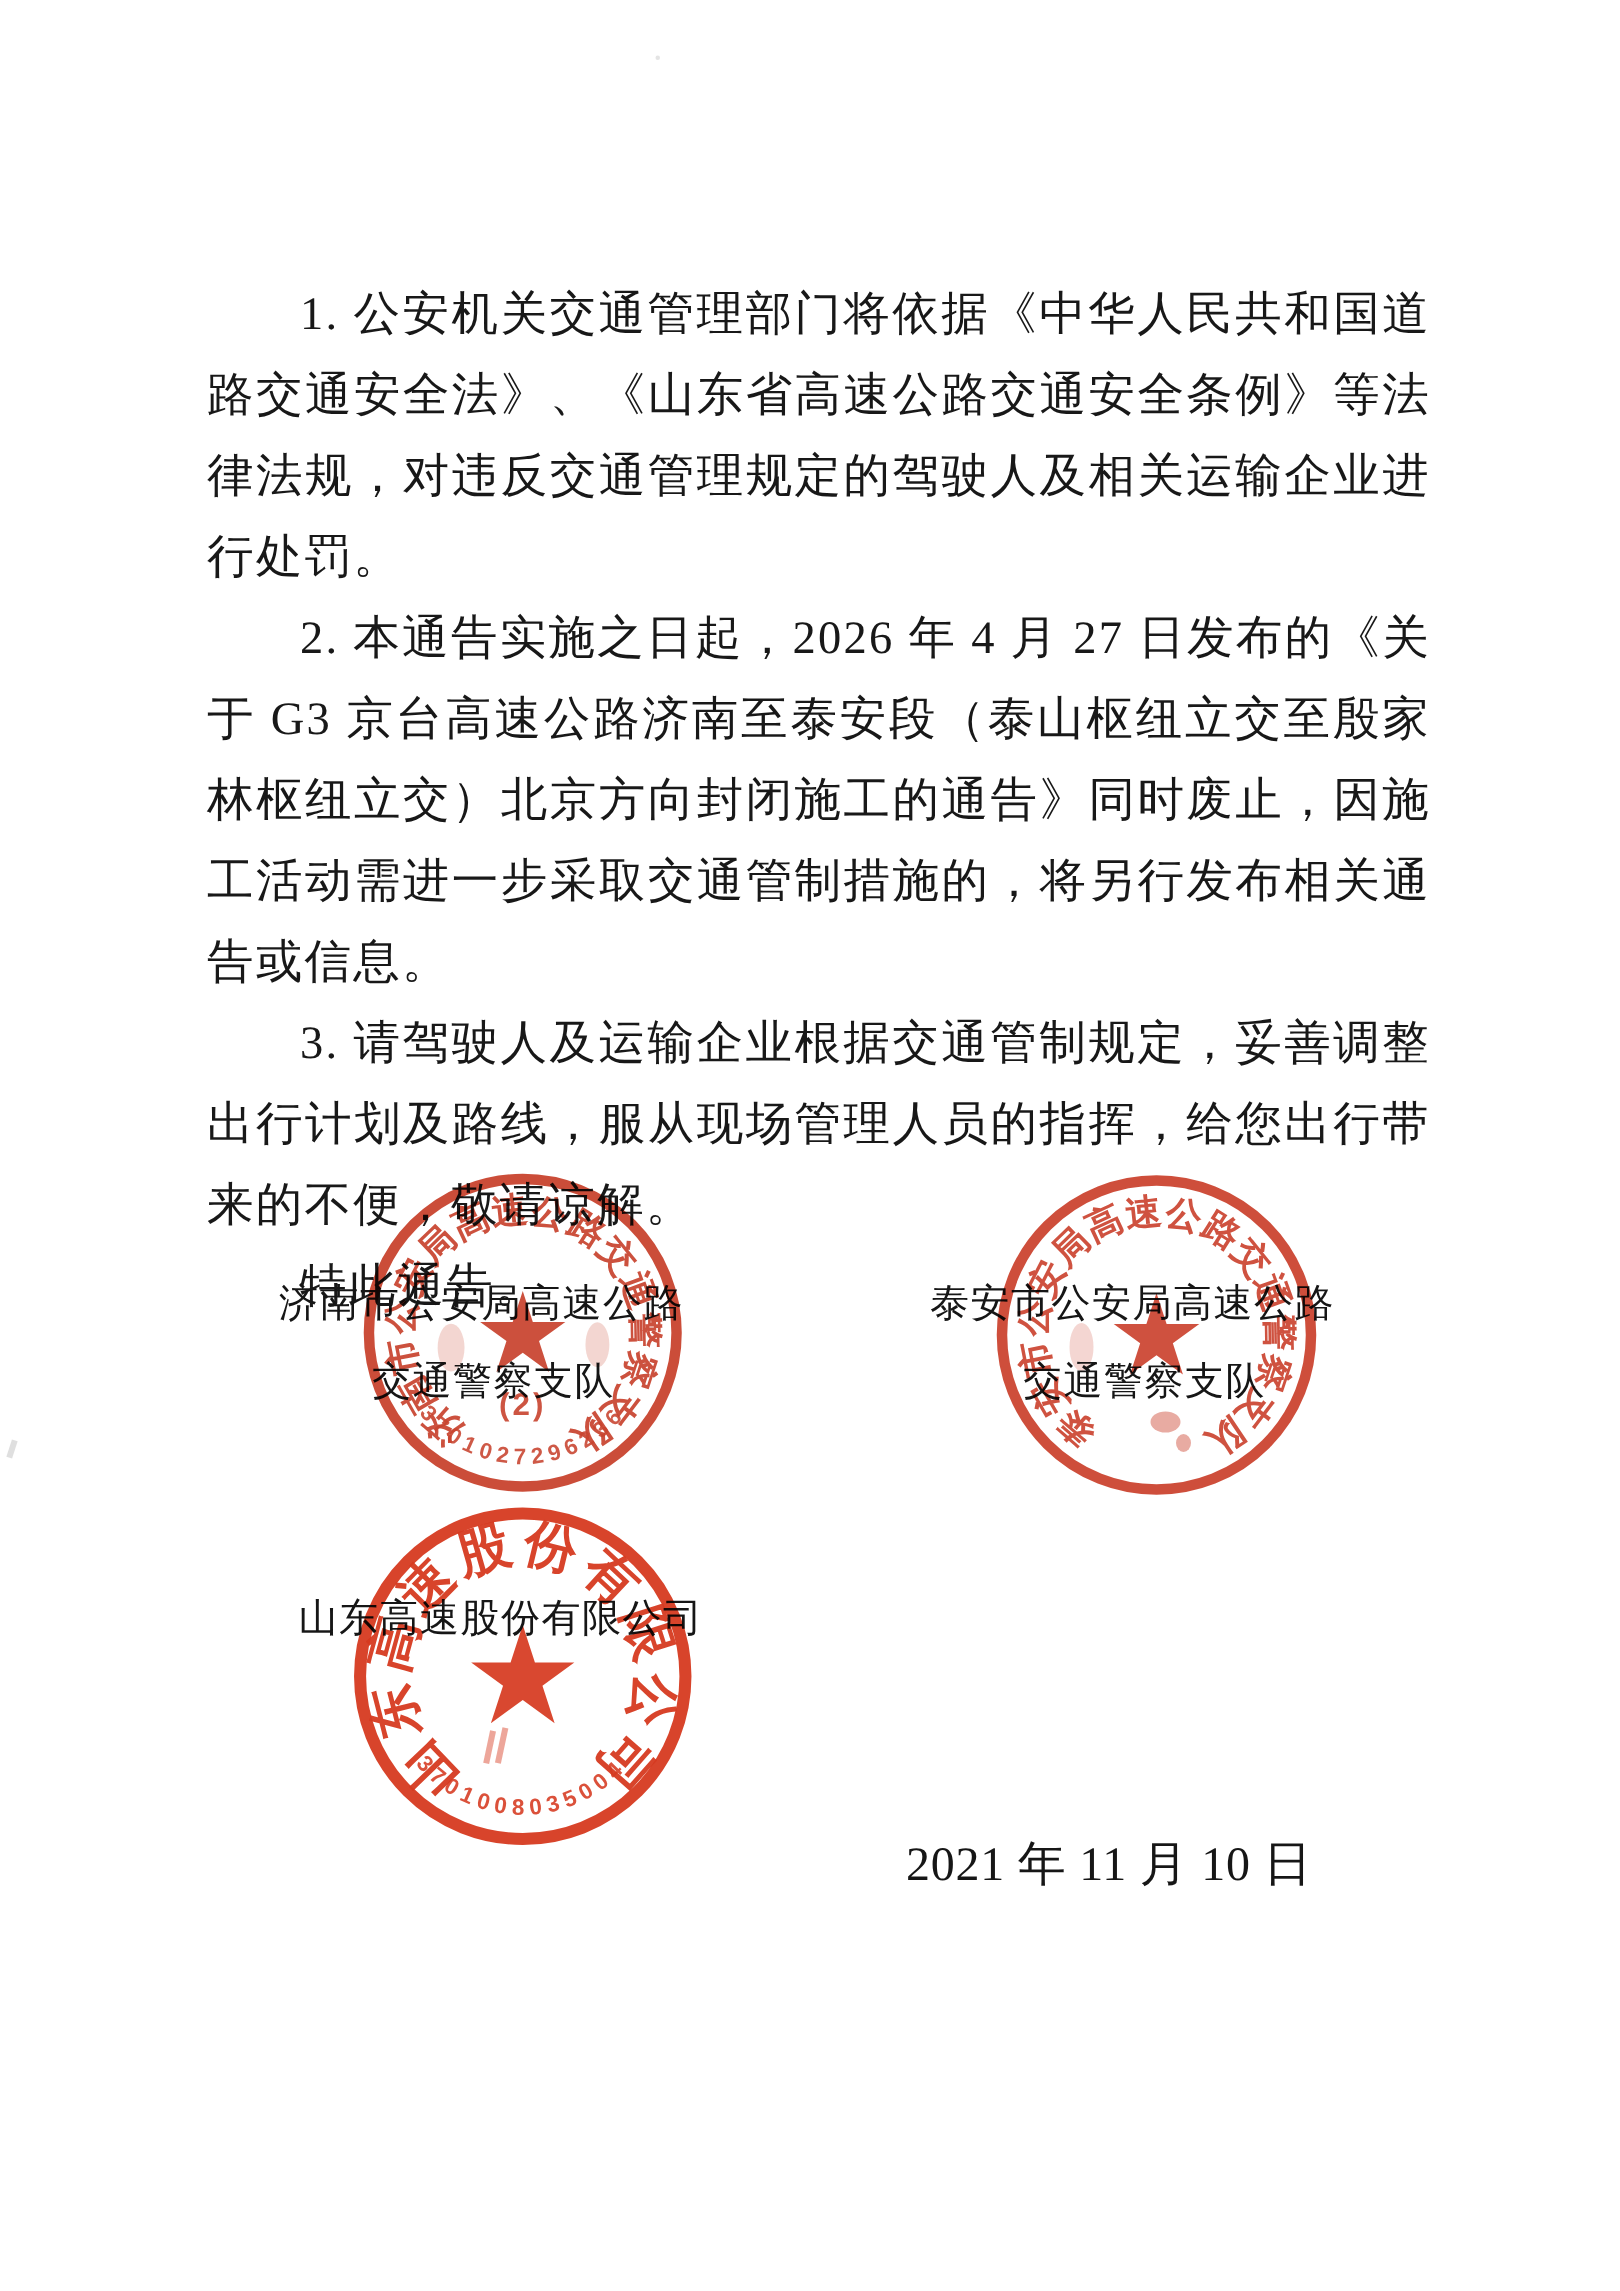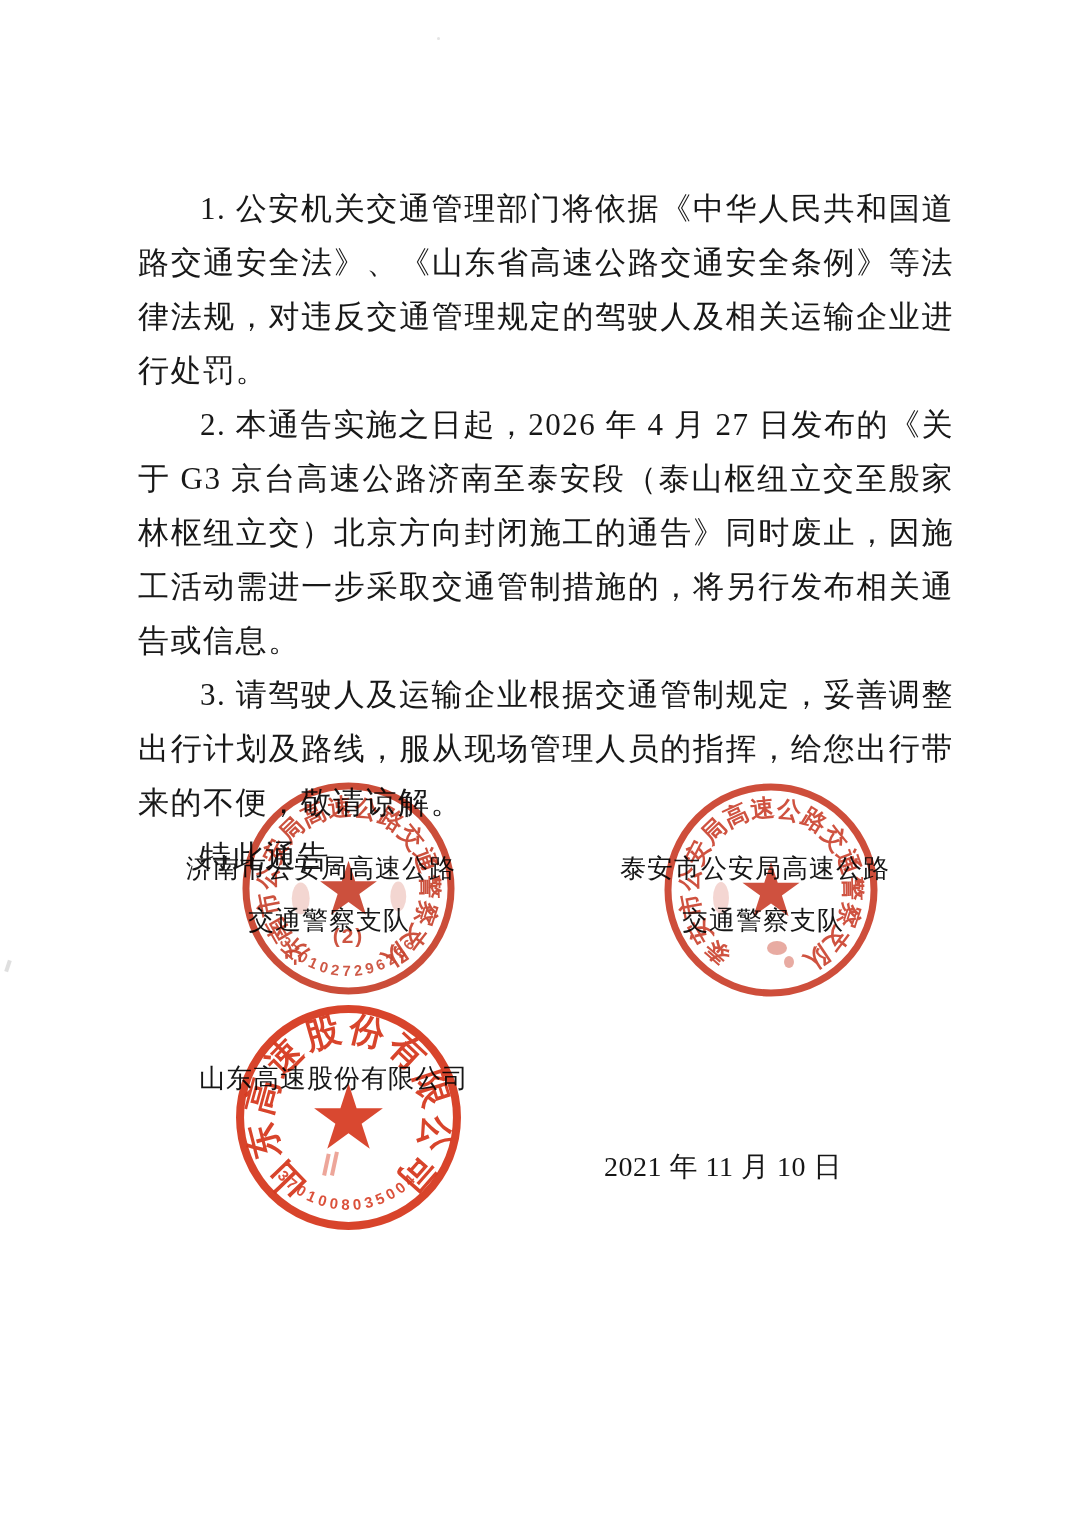--- a/index.html
+++ b/index.html
@@ -34,21 +34,21 @@
     letter-spacing: 1px;
     white-space: nowrap;
     z-index: 1;
     color: #161616;
   }
   .sig-jinan-1   { left: 186px; top: 851px; }
   .sig-jinan-2   { left: 248px; top: 903px; }
   .sig-taian-1   { left: 620px; top: 851px; }
   .sig-taian-2   { left: 682px; top: 903px; }
   .sig-company   { left: 199px; top: 1061px; }
-  .sig-date      { left: 604px; top: 1148px; font-size: 28px; letter-spacing: 0.5px; }
+  .sig-date      { left: 604px; top: 1221px; font-size: 32px; letter-spacing: 0.5px; }
   .seal {
     position: absolute;
     mix-blend-mode: multiply;
     z-index: 2;
   }
   .seal-jinan    { left: 239px; top: 779px;  width: 219px; height: 219px; }
   .seal-taian    { left: 661px; top: 780px;  width: 220px; height: 220px; }
   .seal-shandong { left: 232px; top: 1001px; width: 233px; height: 233px; }
   .seal text { font-family: "Liberation Sans", "DejaVu Sans", sans-serif; font-weight: bold; }
   .ring-cn  { font-size: 24px; letter-spacing: 0.5px; opacity: 0.92; }

